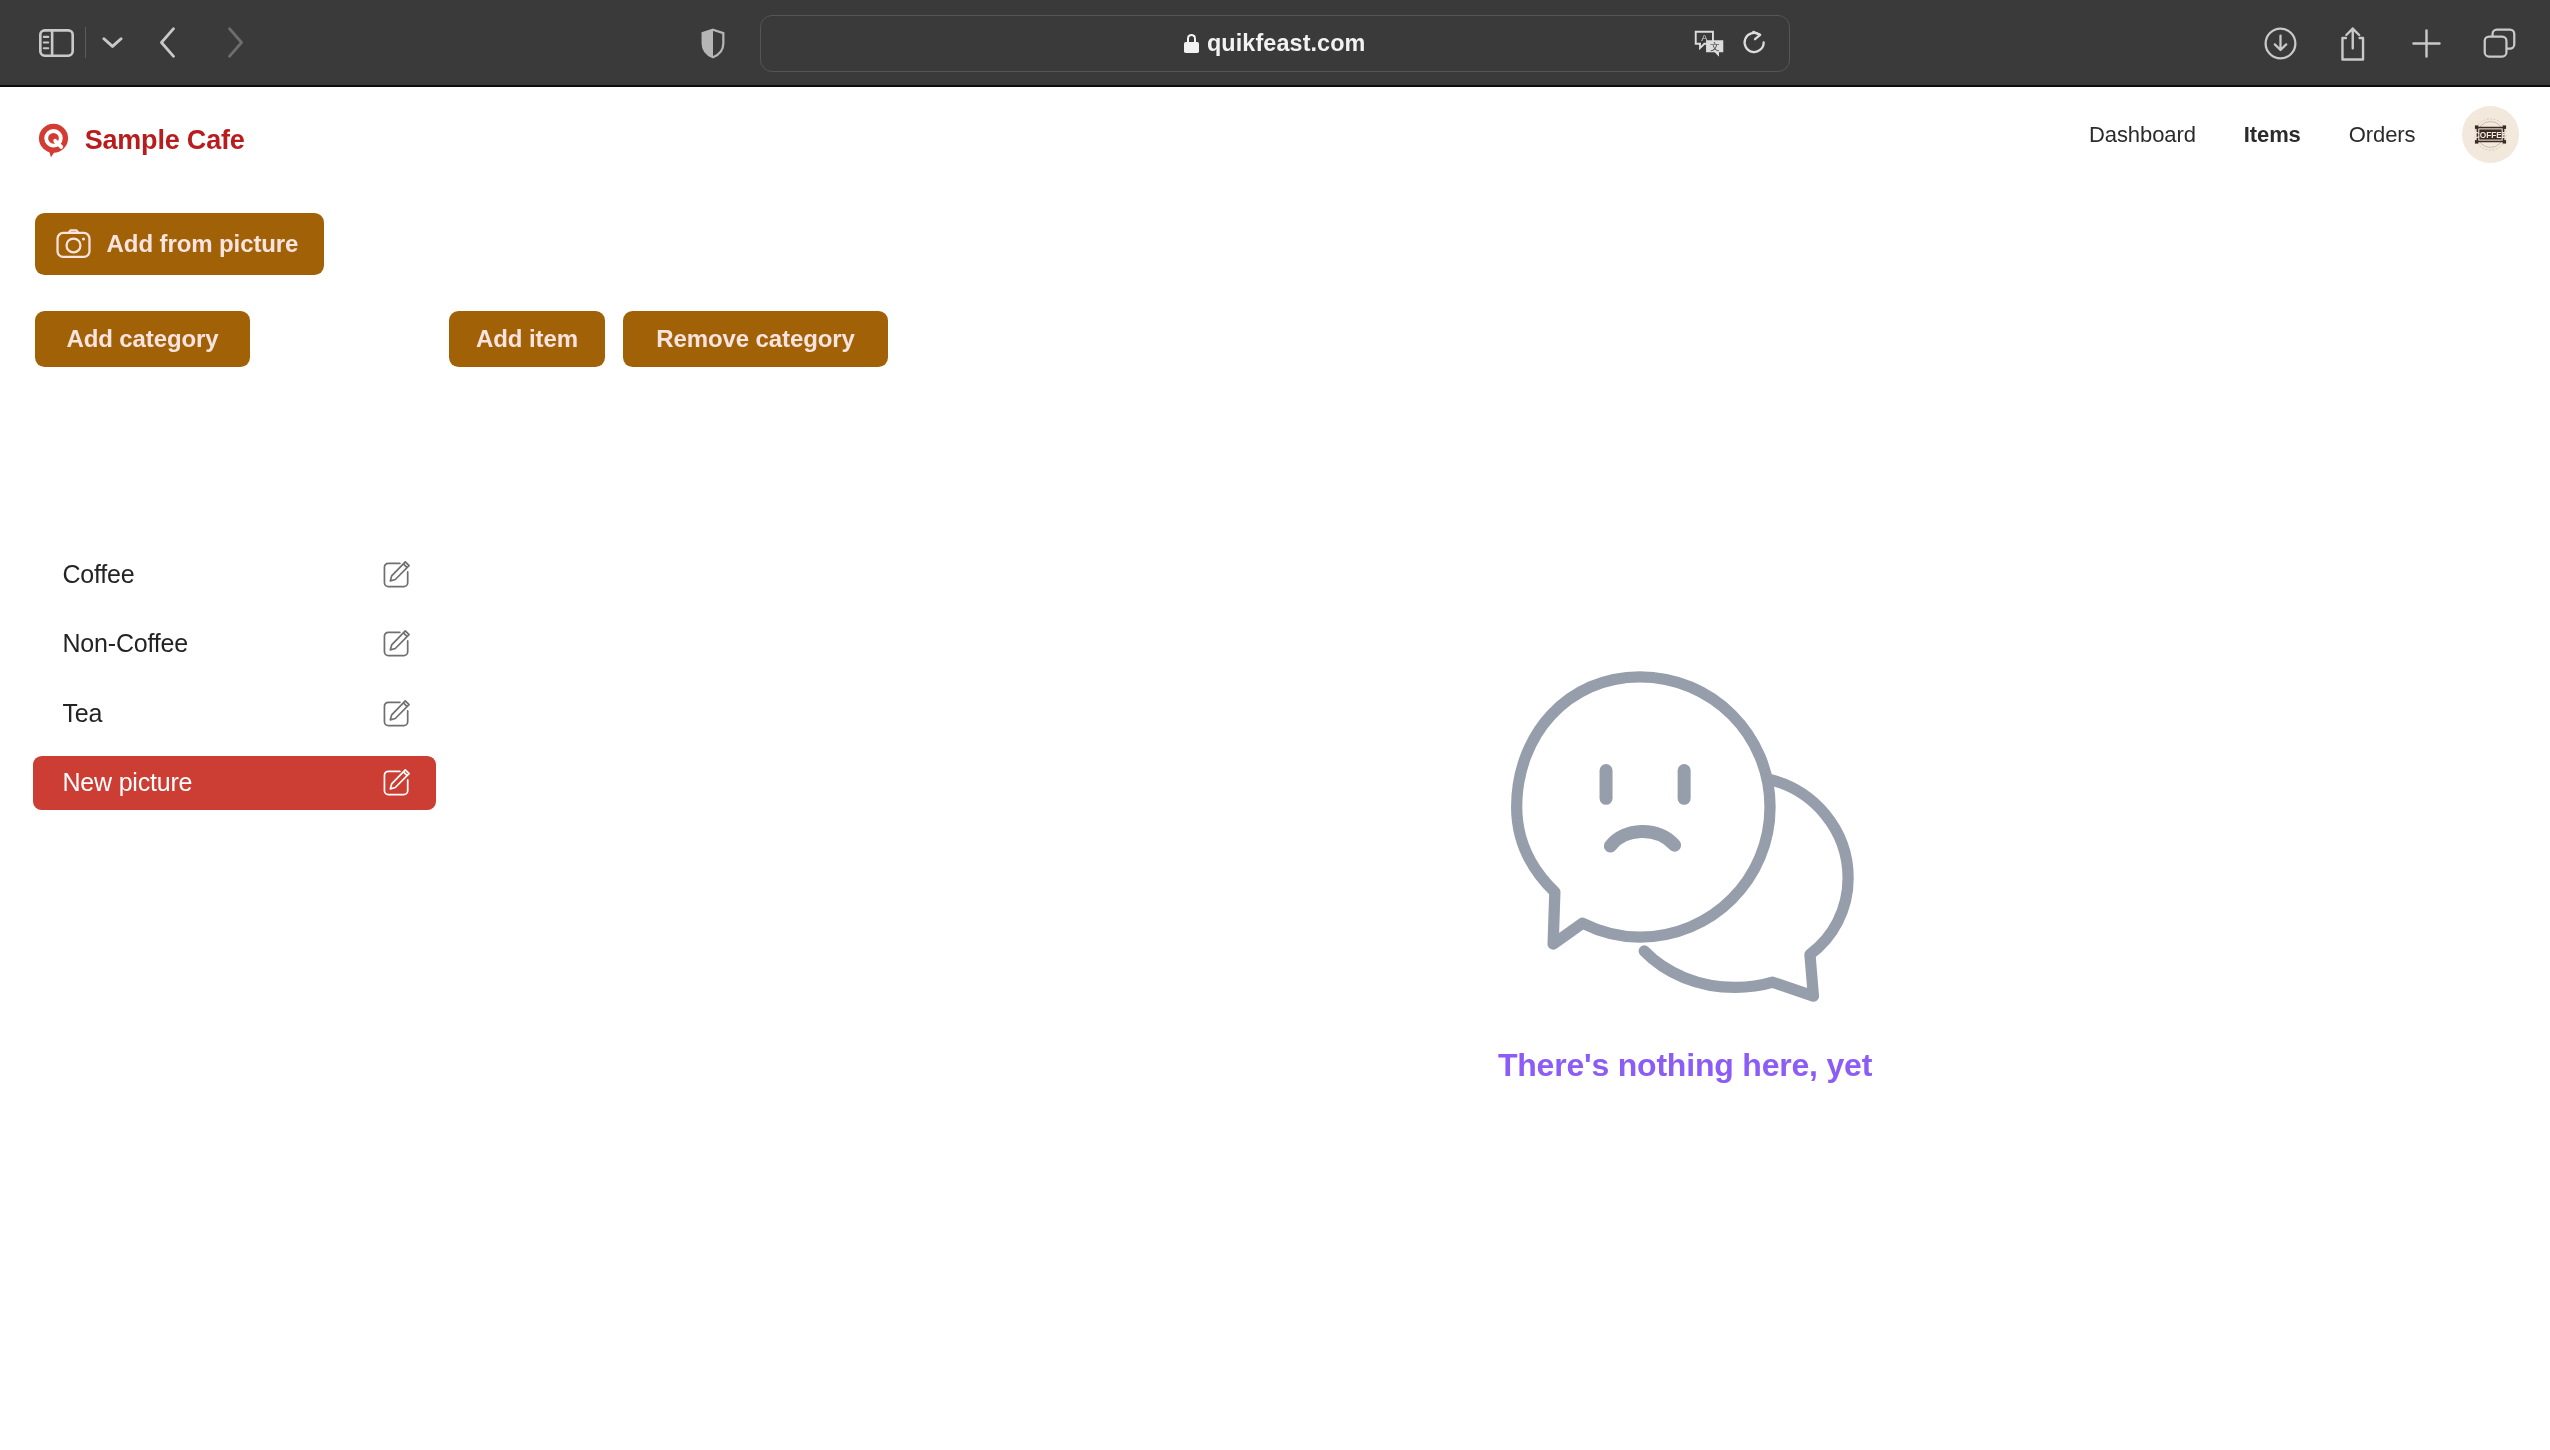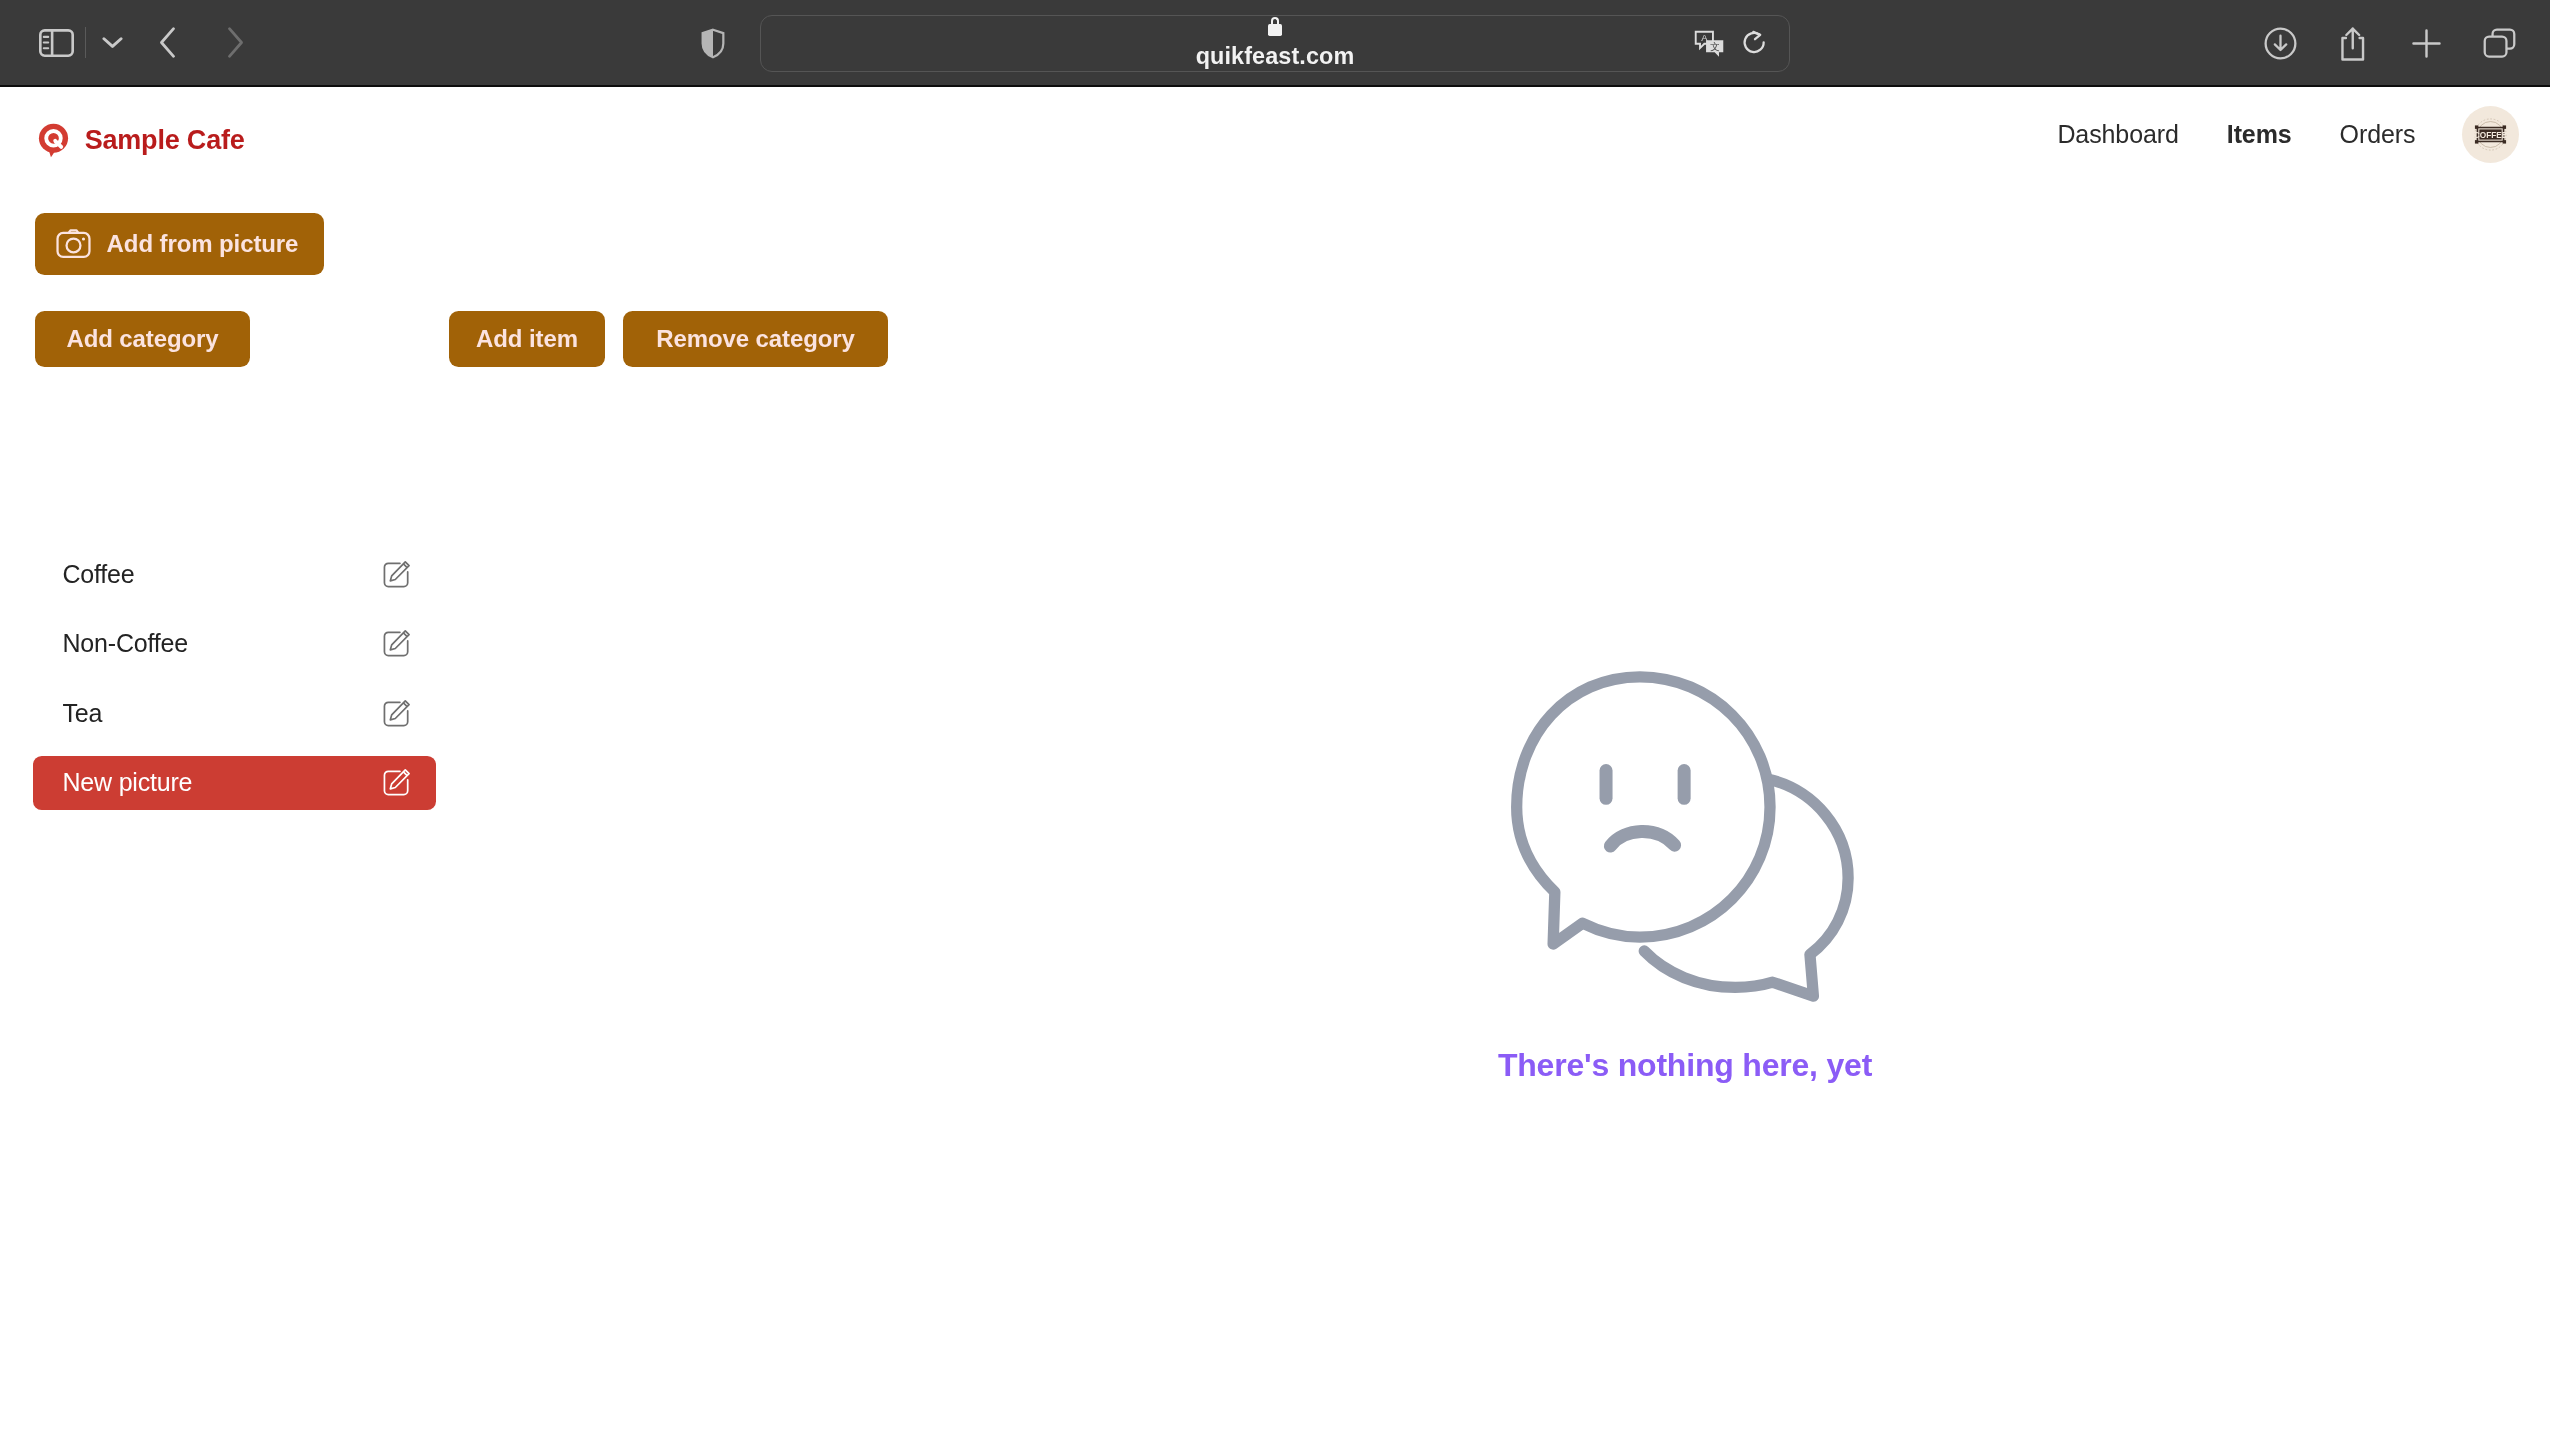--- a/index.html
+++ b/index.html
@@ -83,21 +83,20 @@
     pointer-events: auto;
   }
   .url-text {
     display: flex;
     align-items: center;
     gap: 7.8px;
     color: #f2f2f2;
     font-size: 23.4px;
     font-weight: 600;
     letter-spacing: 0.1px;
-    flex-direction: column;
   }
   .lock {
     display: inline-block;
     width: 14.7px;
     height: 19px;
     position: relative;
   }
   .lock .body {
     position: absolute;
     left: 0; bottom: 0;
@@ -162,21 +161,21 @@
   }
   .topnav {
     position: absolute;
     right: 31px;
     top: 19px;
     display: flex;
     align-items: center;
     gap: 0;
   }
   .topnav a {
-    font-size: 25px;
+    font-size: 22px;
     color: #2b2b2b;
     text-decoration: none;
     padding: 0 24px;
     letter-spacing: -0.1px;
   }
   .topnav a.active { font-weight: 700; }
   .avatar {
     width: 57px;
     height: 57px;
     border-radius: 50%;

